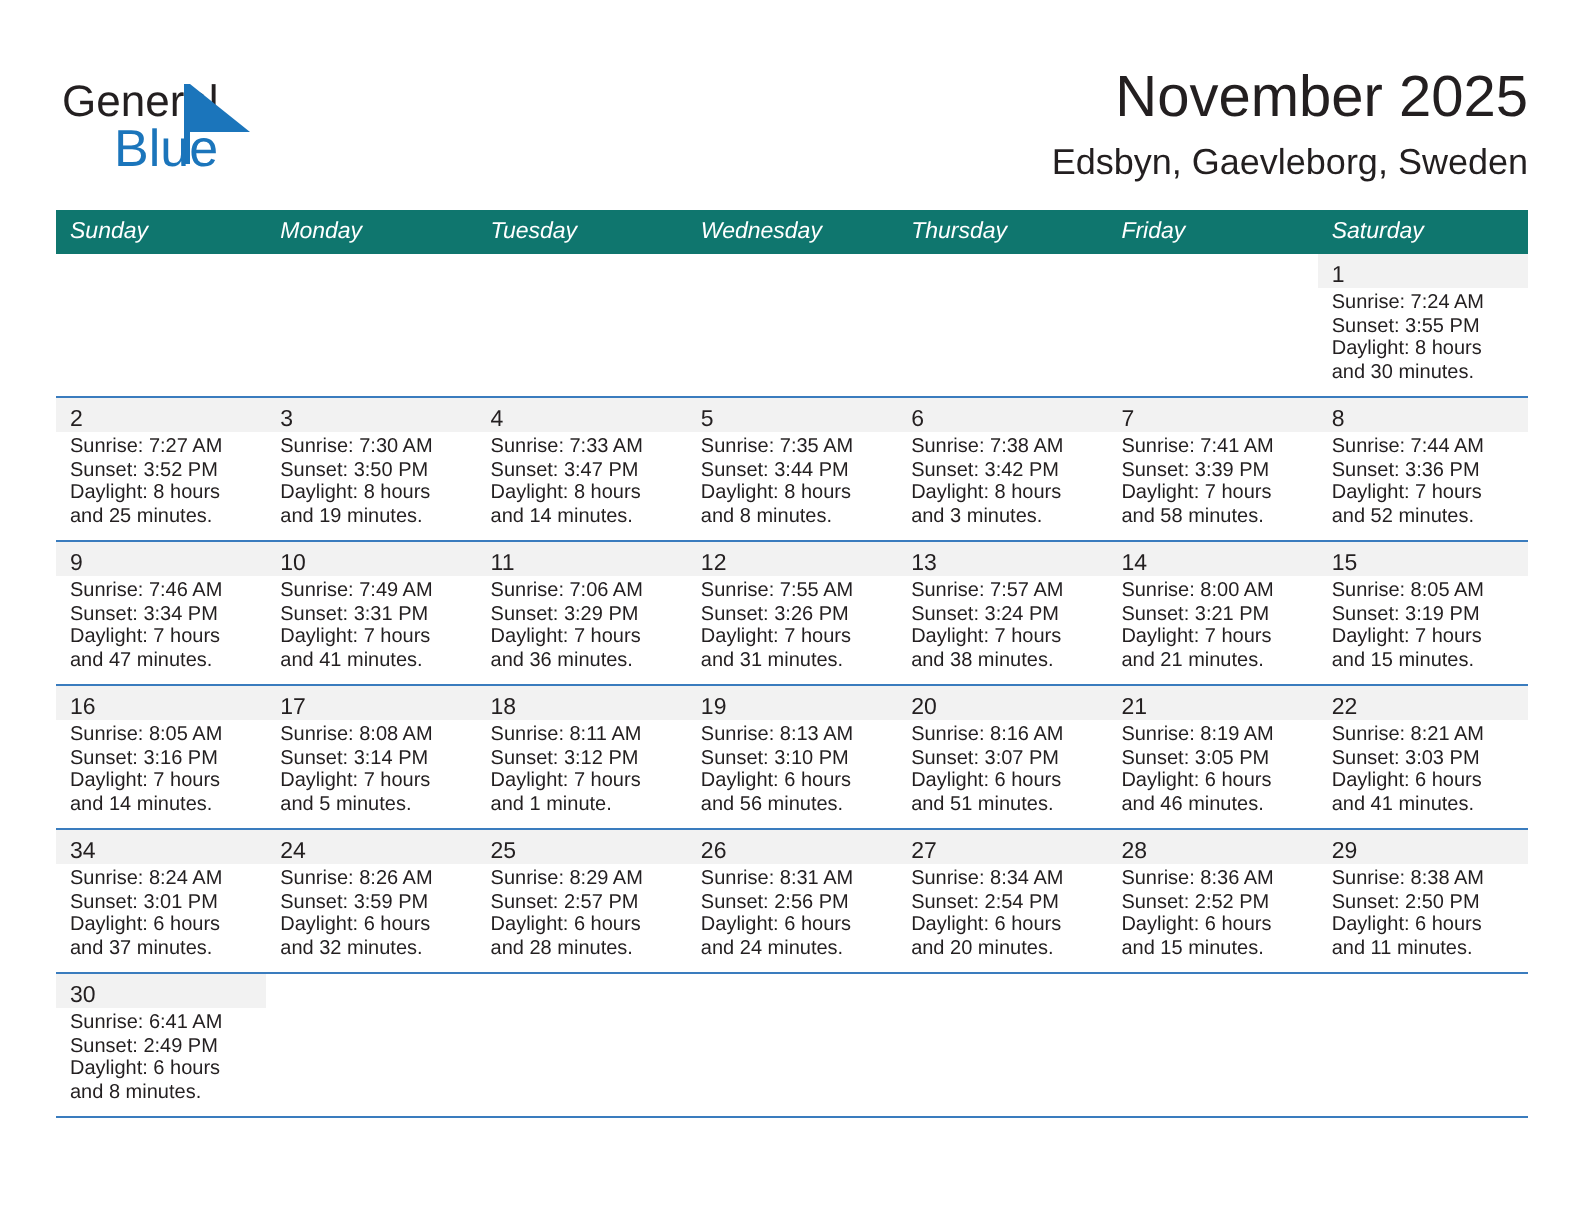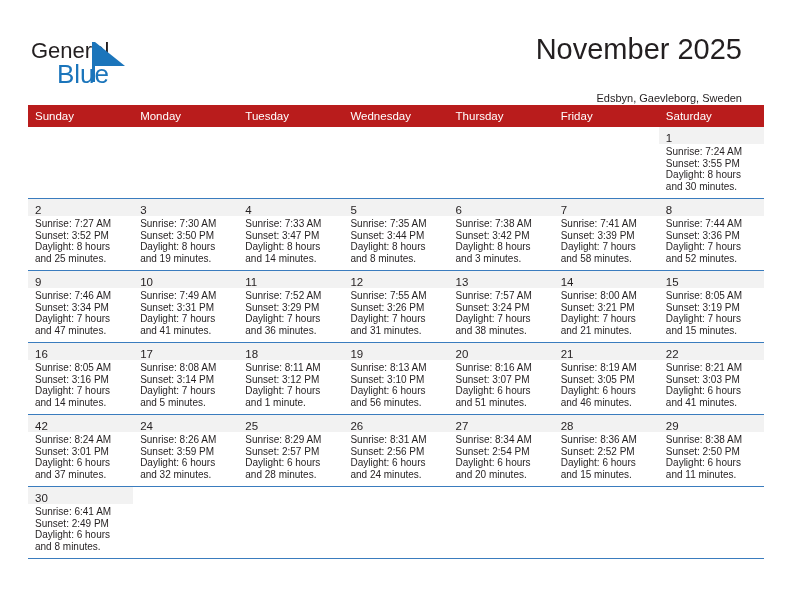--- a/index.html
+++ b/index.html
@@ -66,57 +66,58 @@
     position: absolute;
     left: 61px;
     top: 4px;
     width: 3px;
     height: 40px;
     background: #1b75bb;
   }
 
   .title-block {
     position: absolute;
-    right: 50px;
+    right: 28px;
     top: 32px;
     text-align: right;
   }
   .cal-title {
     font-size: 29px;
     font-weight: normal;
     color: #231f20;
     line-height: 34px;
     white-space: nowrap;
   }
   .cal-subtitle {
-    margin-top: 23px;
-    font-size: 11px;
+    margin-top: 6px;
+    font-size: 18px;
     color: #231f20;
     line-height: 18px;
     white-space: nowrap;
   }
 
   
   .calendar {
     position: absolute;
     left: 28px;
     top: 105px;
     width: 736px;
     border-collapse: collapse;
     table-layout: fixed;
   }
   .calendar th {
-    background: #b91c1c;
+    background: #0f766e;
     color: #ffffff;
     font-size: 11.5px;
     font-weight: normal;
     text-align: left;
     padding: 5px 0 5px 7px;
     height: 11px;
     border: none;
+    font-style: italic;
   }
   .calendar td {
     vertical-align: top;
     border: none;
     border-bottom: 1px solid #3a7cbe;
     padding: 0;
     height: 71px;
     width: 105px;
     background: #ffffff;
   }
@@ -329,21 +330,21 @@
                 <div>Sunset: 3:31 PM</div>
                 <div>Daylight: 7 hours</div>
                 <div>and 41 minutes.</div>
               </div>
             </div>
           </td>
           <td>
             <div class="cell filled">
               <div class="daynum-wrap"><span class="daynum">11</span></div>
               <div class="details">
-                <div>Sunrise: 7:52 AM</div>
+                <div>Sunrise: 7:06 AM</div>
                 <div>Sunset: 3:29 PM</div>
                 <div>Daylight: 7 hours</div>
                 <div>and 36 minutes.</div>
               </div>
             </div>
           </td>
           <td>
             <div class="cell filled">
               <div class="daynum-wrap"><span class="daynum">12</span></div>
               <div class="details">
@@ -463,21 +464,21 @@
                 <div>Sunset: 3:03 PM</div>
                 <div>Daylight: 6 hours</div>
                 <div>and 41 minutes.</div>
               </div>
             </div>
           </td>
         </tr>
         <tr>
           <td>
             <div class="cell filled">
-              <div class="daynum-wrap"><span class="daynum">42</span></div>
+              <div class="daynum-wrap"><span class="daynum">34</span></div>
               <div class="details">
                 <div>Sunrise: 8:24 AM</div>
                 <div>Sunset: 3:01 PM</div>
                 <div>Daylight: 6 hours</div>
                 <div>and 37 minutes.</div>
               </div>
             </div>
           </td>
           <td>
             <div class="cell filled">

